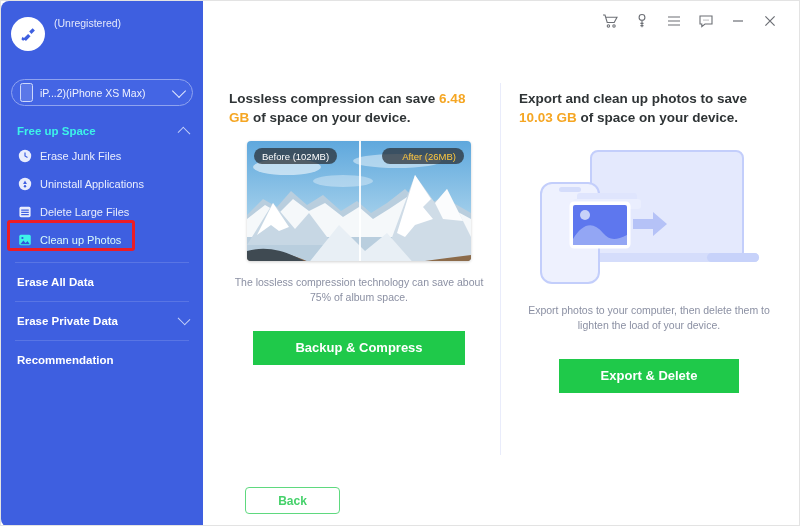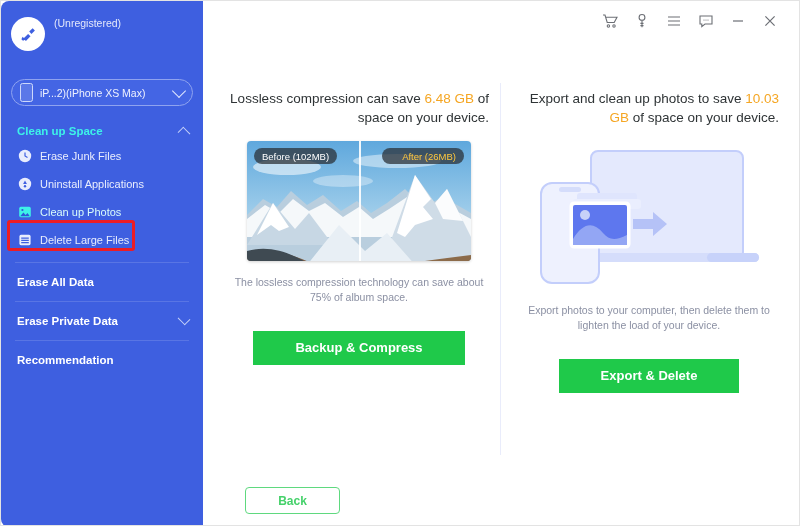--- a/index.html
+++ b/index.html
@@ -43,21 +43,21 @@
   .tb-ic{width:26px;height:26px;display:flex;align-items:center;justify-content:center;margin-left:6px;cursor:pointer;color:#6c6f75;}
 
   
   .main{position:absolute;left:202px;top:40px;width:598px;height:486px;}
   .vdiv{position:absolute;left:297px;top:42px;width:1px;height:372px;background:#e9ecfb;}
 
   .panel{position:absolute;top:48px;width:272px;}
   .panel.left{left:20px;}
   .panel.right{left:310px;}
 
-  .heading{text-align:right;color:#2f3436;font-size:13.5px;font-weight:400;line-height:19px;padding:0 6px;}
+  .heading{text-align:left;color:#2f3436;font-size:13.5px;font-weight:700;line-height:19px;padding:0 6px;}
   .hl{color:#f5a623;}
 
   .media{margin:14px auto 0 auto;width:224px;height:120px;border-radius:4px;overflow:hidden;position:relative;box-shadow:0 1px 3px rgba(0,0,0,.18);}
   .media .split{position:absolute;left:50%;top:0;width:2px;height:100%;background:rgba(255,255,255,.9);z-index:4;}
   .tag{position:absolute;top:7px;height:16px;border-radius:9px;background:rgba(40,44,50,.72);color:#fff;font-size:9.5px;display:flex;align-items:center;padding:0 8px;z-index:5;white-space:nowrap;}
   .tag.before{left:7px;}
   .tag.after{right:7px;color:#ffc83d;padding-left:20px;}
 
   .caption{margin-top:14px;text-align:center;color:#8b90a3;font-size:10.5px;line-height:15px;padding:0 10px;}
 
@@ -130,21 +130,21 @@
     </div>
 
     <div class="device">
       <div class="phone-ic"></div>
       <div class="dev-label">iP...2)(iPhone XS Max)</div>
       <div class="chev"></div>
     </div>
 
     <div class="group">
       <div class="group-head">
-        <span class="gh-label">Clean up Space</span>
+        <span class="gh-label">Free up Space</span>
         <span class="chev up"></span>
       </div>
 
       <div class="nav-item">
         <span class="ic">
           <svg width="14" height="14" viewBox="0 0 14 14">
               <circle cx="7" cy="7" r="6.2" fill="#e9edfd"></circle>
               <path d="M7 3.4V7l2.5 1.5" stroke="#3e5fe0" stroke-width="1.2" fill="none"></path>
             </svg>
         </span>
@@ -155,39 +155,39 @@
         <span class="ic">
           <svg width="14" height="14" viewBox="0 0 14 14">
               <circle cx="7" cy="7" r="6.2" fill="#e9edfd"></circle>
               <path d="M7 3.6l1.9 3.3H5.1z" fill="#3e5fe0"></path>
               <circle cx="7" cy="9.2" r="1.2" fill="#3e5fe0"></circle>
             </svg>
         </span>
         <span class="lbl">Uninstall Applications</span>
       </div>
 
+      <div class="nav-item">
+        <span class="ic">
+          <svg width="14" height="14" viewBox="0 0 14 14">
+              <rect x="1.4" y="1.8" width="11.2" height="10.4" rx="1.6" fill="#e9edfd"></rect>
+              <path d="M3.2 5.2h7.6M3.2 7.4h7.6M3.2 9.6h7.6" stroke="#3e5fe0" stroke-width="1.2"></path>
+            </svg>
+        </span>
+        <span class="lbl">Delete Large Files</span>
+      </div>
+
       <div class="nav-item selected">
         <span class="ic">
           <svg width="14" height="14" viewBox="0 0 14 14">
               <rect x="1.2" y="1.8" width="11.6" height="10.4" rx="1.6" fill="#3df2e8"></rect>
               <circle cx="4.4" cy="5" r="1.1" fill="#2f58da"></circle>
               <path d="M2.2 11.2l3.2-3.6 2.2 2.4 1.9-1.9 2.3 3.1z" fill="#2f58da"></path>
             </svg>
         </span>
         <span class="lbl">Clean up Photos</span>
-      </div>
-
-      <div class="nav-item">
-        <span class="ic">
-          <svg width="14" height="14" viewBox="0 0 14 14">
-              <rect x="1.4" y="1.8" width="11.2" height="10.4" rx="1.6" fill="#e9edfd"></rect>
-              <path d="M3.2 5.2h7.6M3.2 7.4h7.6M3.2 9.6h7.6" stroke="#3e5fe0" stroke-width="1.2"></path>
-            </svg>
-        </span>
-        <span class="lbl">Delete Large Files</span>
       </div>
     </div>
 
     <div class="divider-row"></div>
 
     <div class="group plain" style="margin-top:8px;">
       <div class="group-head">
         <span class="gh-label">Erase All Data</span>
       </div>
     </div>

